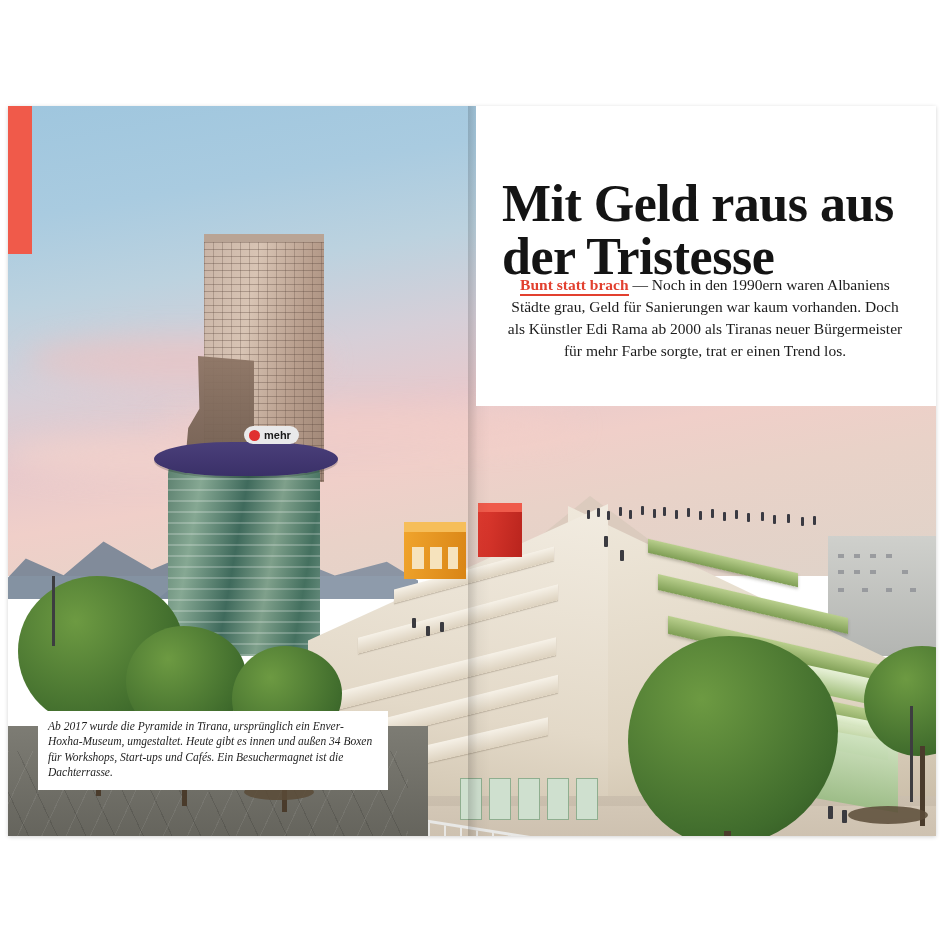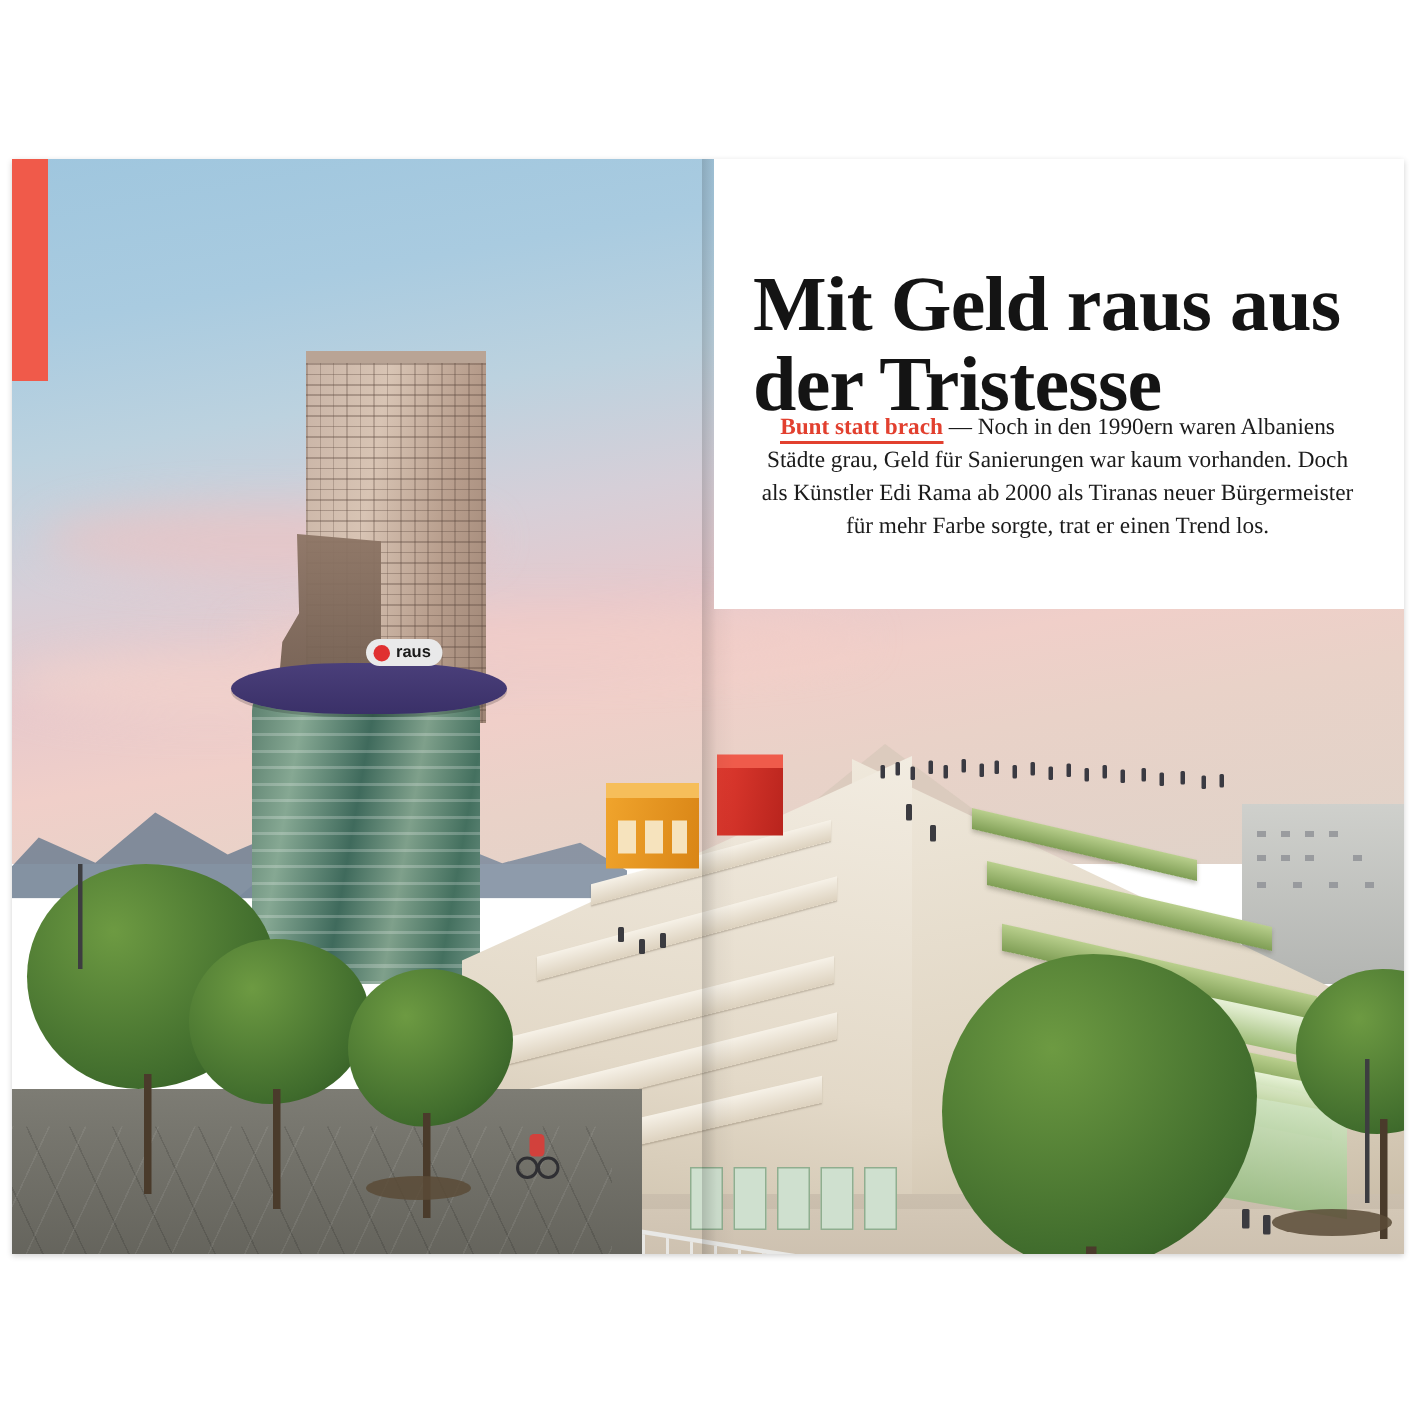--- a/index.html
+++ b/index.html
@@ -413,21 +413,21 @@
         <div class="grid"></div>
       </div>
       <div class="tower-base"></div>
 
       <div class="round-tower">
         <div class="bands"></div>
       </div>
       <div class="tring-ring"></div>
       <div class="tring-badge">
         <span class="dot"></span>
-        <span>raus</span>
+        <span>mehr</span>
       </div>
 
       <div class="pyramid-shadow"></div>
       <div class="pyr pyr-right"></div>
       <div class="pyr pyr-left"></div>
 
       <div class="ramp r5"></div>
       <div class="ramp r4"></div>
       <div class="ramp r1"></div>
       <div class="ramp r2"></div>
@@ -539,15 +539,16 @@
     <div class="right-page"></div>
 
     <div class="red-tab"></div>
 
     <h1 class="headline">Mit Geld raus aus der Tristesse</h1>
 
     <p class="deck">
       <span class="lead">Bunt statt brach</span><span> — Noch in den 1990ern waren Albaniens Städte grau, Geld für Sanierungen war kaum vorhanden. Doch als Künstler Edi Rama ab 2000 als Tiranas neuer Bürgermeister für mehr Farbe sorgte, trat er einen Trend los.</span>
     </p>
 
+    <div class="caption">Ab 2017 wurde die Pyramide in Tirana, ursprünglich ein Enver-Hoxha-Museum, umgestaltet. Heute gibt es innen und außen 34 Boxen für Workshops, Start-ups und Cafés. Ein Besuchermagnet ist die Dachterrasse.</div>
 
   </div>
 </div>
 
 </body></html>

